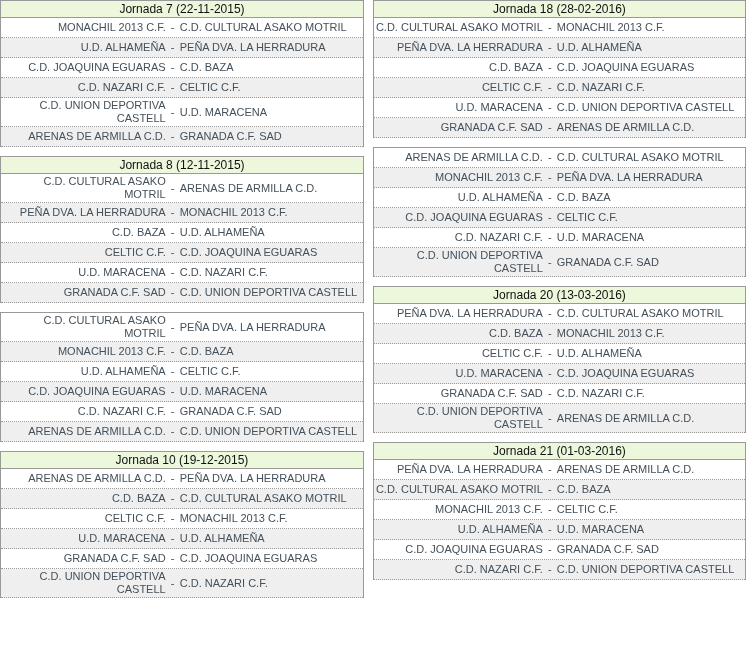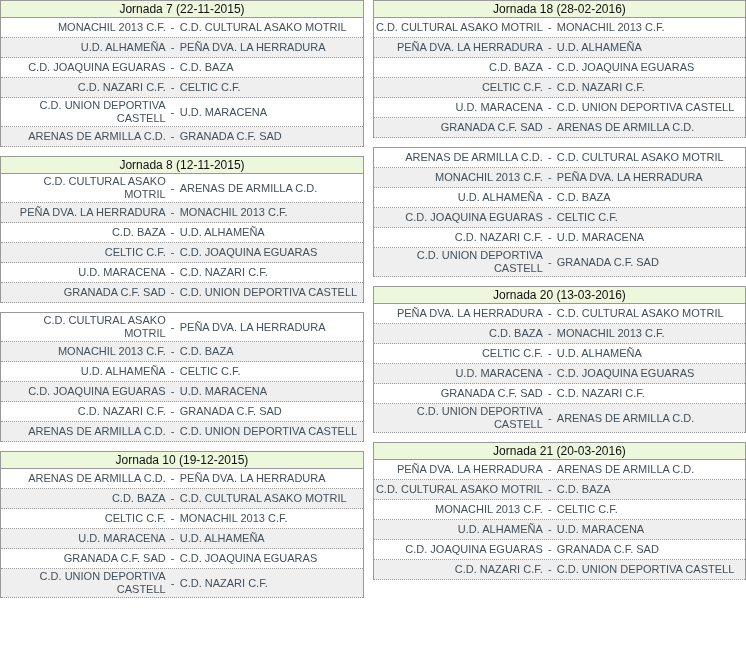--- a/index.html
+++ b/index.html
@@ -257,21 +257,21 @@
           <span class="sep">-</span>
           <span class="away">C.D. NAZARI C.F.</span>
         </div>
         <div class="match-row alt">
           <span class="home">C.D. UNION DEPORTIVA CASTELL</span>
           <span class="sep">-</span>
           <span class="away">ARENAS DE ARMILLA C.D.</span>
         </div>
       </section>
       <section class="round">
-        <div class="round-header">Jornada 21 (20-03-2016)</div>
+        <div class="round-header">Jornada 21 (01-03-2016)</div>
         <div class="match-row">
           <span class="home">PEÑA DVA. LA HERRADURA</span>
           <span class="sep">-</span>
           <span class="away">ARENAS DE ARMILLA C.D.</span>
         </div>
         <div class="match-row alt">
           <span class="home">C.D. CULTURAL ASAKO MOTRIL</span>
           <span class="sep">-</span>
           <span class="away">C.D. BAZA</span>
         </div>

